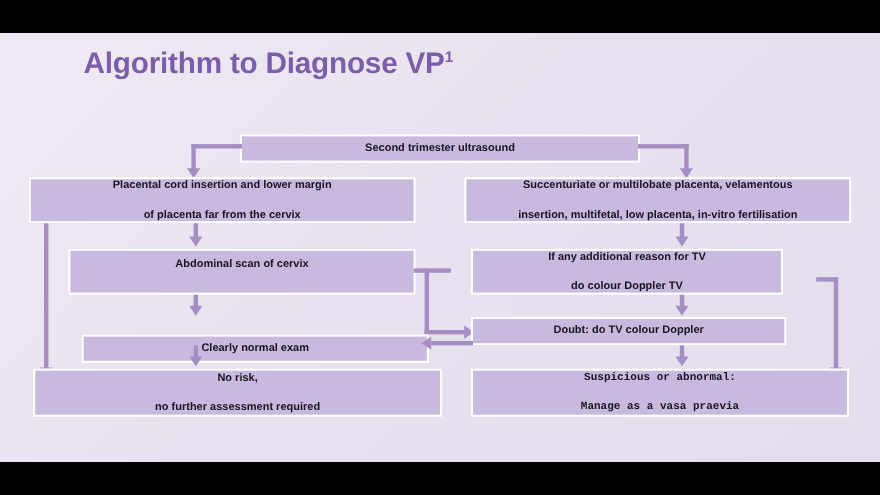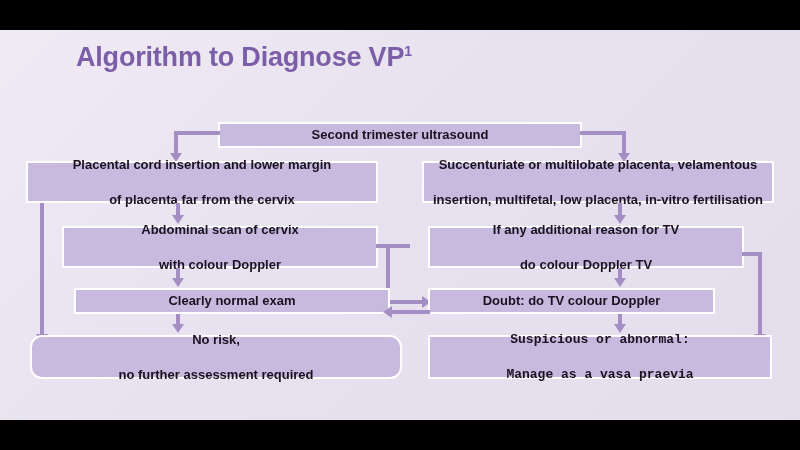--- a/index.html
+++ b/index.html
@@ -21,21 +21,21 @@
     letter-spacing:-0.2px;white-space:nowrap;margin-left:48px;
   }
   #title .sup{font-size:14px;vertical-align:super;}
 
   .box{
     position:absolute;
     background:#c7bade;
     border:2px solid #ffffff;
     box-sizing:border-box;
     color:#1a1220;
-    font-size:13px;
+    font-size:10px;
     font-weight:bold;
     line-height:1.35;
     display:flex;align-items:center;justify-content:center;
     text-align:center;
     padding:2px 6px;
   }
   .box span{display:block;}
 
   
   .ln{position:absolute;background:#a48fc4;}
@@ -99,25 +99,24 @@
 
   <div class="ln" style="left:618px;top:173px;width:4px;height:14px;"></div>
   <div class="ah-down" style="left:614px;top:185px;"></div>
 
   <div class="ln" style="left:40px;top:173px;width:4px;height:133px;"></div>
   <div class="ah-down" style="left:36px;top:304px;"></div>
 
   <div class="box" style="left:62px;top:196px;width:316px;height:42px;justify-content:center;">
     <span>
       <span>Abdominal scan of cervix</span><br>
-      <span>with colour Doppler</span>
     </span>
   </div>
 
-  <div class="box" style="left:428px;top:196px;width:316px;height:42px;">
+  <div class="box" style="left:428px;top:196px;width:284px;height:42px;">
     <span>
       <span>If any additional reason for TV</span><br>
       <span>do colour Doppler TV</span>
     </span>
   </div>
 
   <div class="ln" style="left:176px;top:238px;width:4px;height:12px;"></div>
   <div class="ah-down" style="left:172px;top:248px;"></div>
 
   <div class="ln" style="left:376px;top:214px;width:34px;height:4px;"></div>
@@ -125,38 +124,38 @@
   <div class="ln" style="left:386px;top:270px;width:38px;height:4px;"></div>
   <div class="ah-right" style="left:422px;top:266px;"></div>
 
   <div class="ln" style="left:618px;top:238px;width:4px;height:12px;"></div>
   <div class="ah-down" style="left:614px;top:248px;"></div>
 
   <div class="ln" style="left:742px;top:222px;width:20px;height:4px;"></div>
   <div class="ln" style="left:758px;top:222px;width:4px;height:84px;"></div>
   <div class="ah-down" style="left:754px;top:304px;"></div>
 
-  <div class="box" style="left:62px;top:258px;width:316px;height:26px;margin-left:12px;">
+  <div class="box" style="left:62px;top:274px;width:316px;height:26px;margin-left:12px;">
     <span>Clearly normal exam</span>
   </div>
 
   <div class="box" style="left:428px;top:258px;width:287px;height:26px;">
     <span>Doubt: do TV colour Doppler</span>
   </div>
 
   <div class="ln" style="left:392px;top:280px;width:38px;height:4px;"></div>
   <div class="ah-left" style="left:383px;top:276px;"></div>
 
   <div class="ln" style="left:176px;top:284px;width:4px;height:12px;"></div>
   <div class="ah-down" style="left:172px;top:294px;"></div>
 
   <div class="ln" style="left:618px;top:284px;width:4px;height:12px;"></div>
   <div class="ah-down" style="left:614px;top:294px;"></div>
 
-  <div class="box" style="left:30px;top:305px;width:372px;height:44px;border-radius:12px;">
+  <div class="box" style="left:30px;top:305px;width:372px;height:44px;">
     <span>
       <span>No risk,</span><br>
       <span>no further assessment required</span>
     </span>
   </div>
 
   <div class="box" style="left:428px;top:305px;width:344px;height:44px;font-family:Liberation Mono, monospace;">
     <span>
       <span>Suspicious or abnormal:</span><br>
       <span>Manage as a vasa praevia</span>

